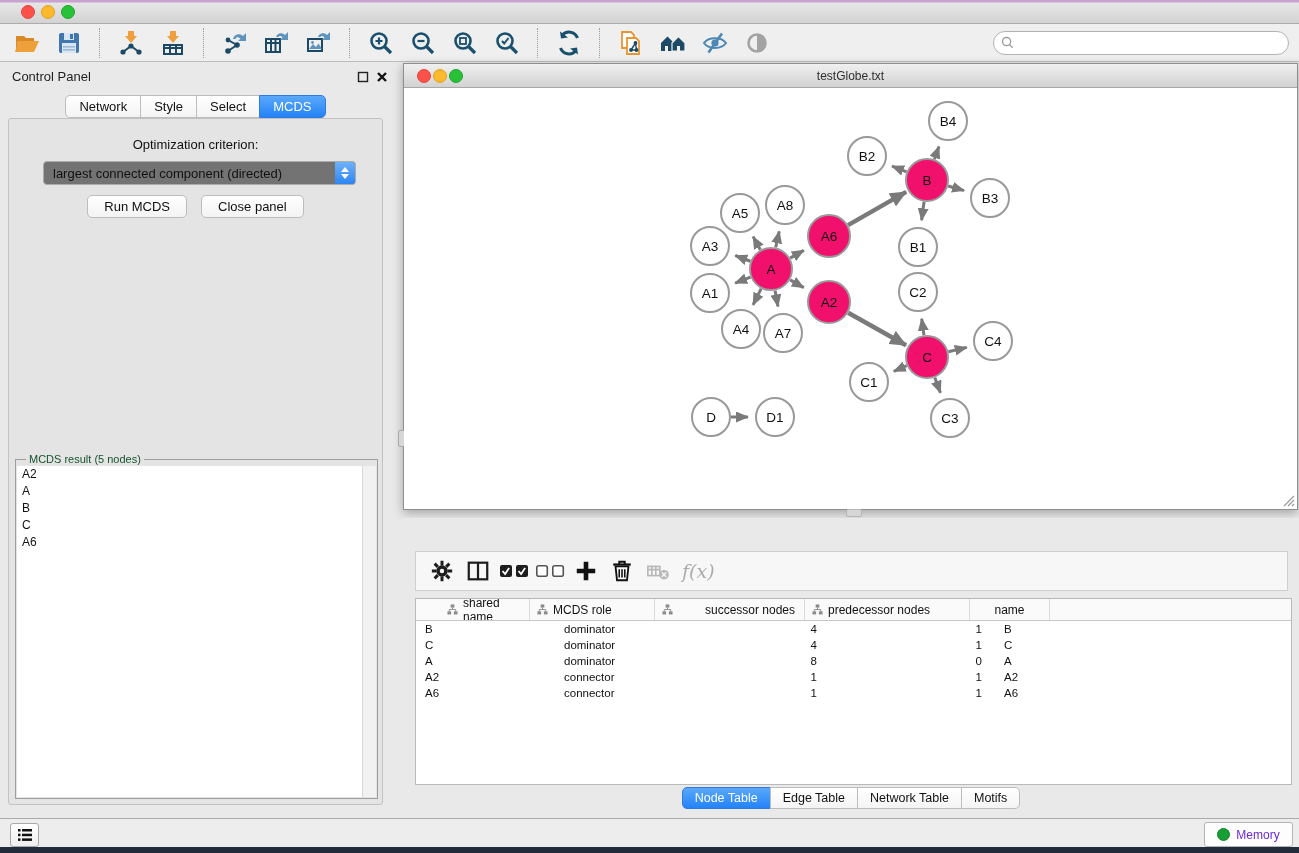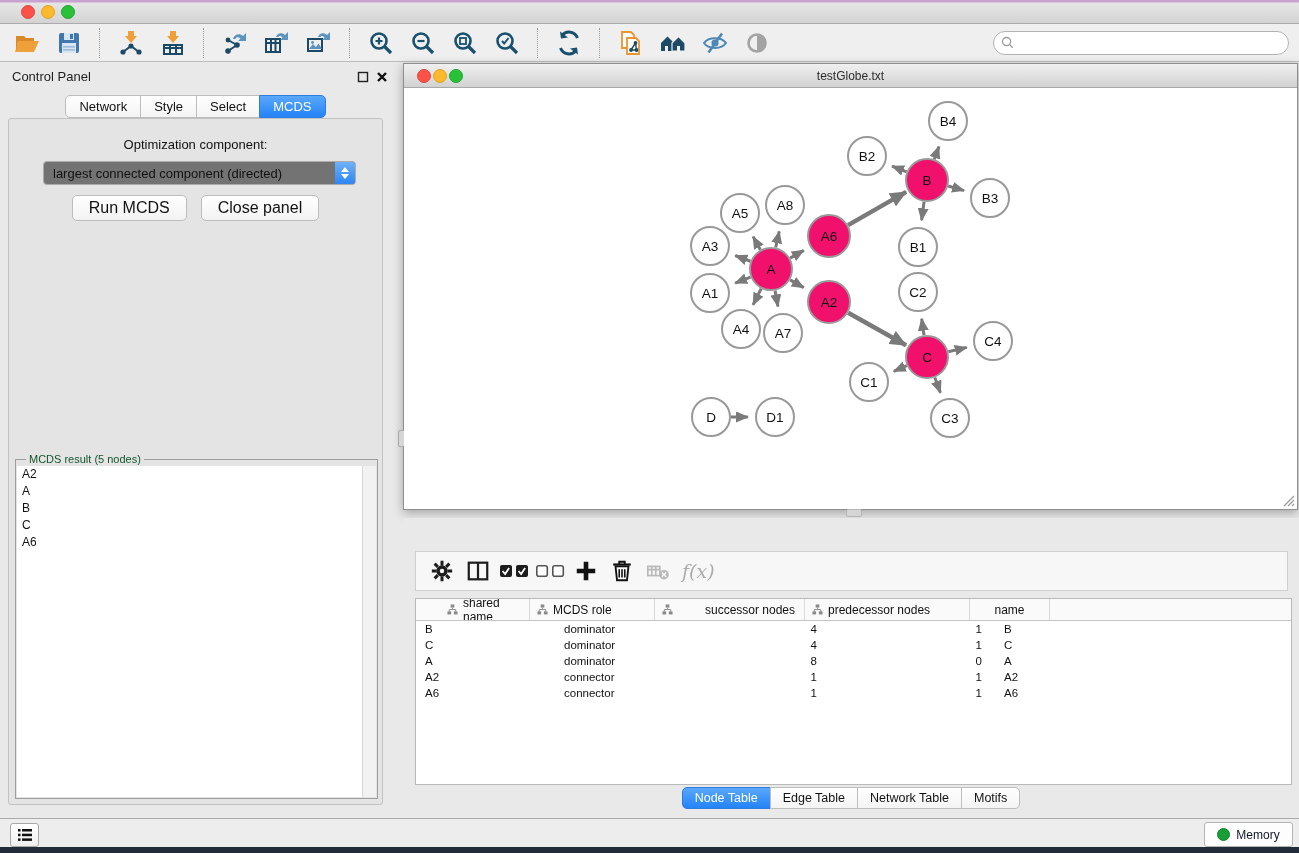--- a/index.html
+++ b/index.html
@@ -50,21 +50,21 @@
     border:1px solid #ABABAB;border-radius:4px;box-sizing:border-box;display:flex;
     align-items:center;cursor:pointer;}
   .dropdown .dval{flex:1;font-size:13px;padding-left:9px;color:#111;white-space:nowrap;}
   .stepper{width:20px;height:22px;border-radius:0 3px 3px 0;
     background:linear-gradient(#6FB1F9,#2D86F2);display:flex;flex-direction:column;
     align-items:center;justify-content:center;gap:2px;}
   .stepper .up{width:0;height:0;border-left:4px solid transparent;border-right:4px solid transparent;border-bottom:5px solid #fff;}
   .stepper .dn{width:0;height:0;border-left:4px solid transparent;border-right:4px solid transparent;border-top:5px solid #fff;}
   .btnrow{position:absolute;left:0;top:76px;width:100%;display:flex;justify-content:center;gap:14px;}
   .pushbtn{background:linear-gradient(#FFFFFF,#F3F3F3);border:1px solid #BDBDBD;border-radius:5px;
-    font-size:16px;padding:3px 16px;cursor:pointer;font-family:"Liberation Sans",sans-serif;color:#111;}
+    font-size:13px;padding:3px 16px;cursor:pointer;font-family:"Liberation Sans",sans-serif;color:#111;}
   .resultbox{position:absolute;left:6px;top:334px;width:361px;height:344px;
     border:1px solid #9E9E9E;margin:0;padding:0;}
   .resultbox legend{font-size:11px;color:#14532d;margin-left:10px;padding:0 3px;}
   .resultlist{position:absolute;left:1px;top:1px;right:1px;bottom:1px;background:#fff;
     overflow:hidden;}
   .resultlist .scrolltrack{position:absolute;right:0;top:0;width:13px;height:100%;
     background:#F2F2F2;border-left:1px solid #D8D8D8;}
   .ritem{font-size:12px;color:#111;padding:1px 0 1px 5px;line-height:15px;}
   
   .netwin{position:absolute;left:403px;top:63px;width:895px;height:447px;background:#fff;
@@ -102,21 +102,21 @@
   
   .statusbar{position:absolute;left:0;top:818px;width:100%;height:29px;background:#EDEDED;
     border-top:1px solid #ABABAB;box-sizing:border-box;}
   .listbtn{position:absolute;left:10px;top:4px;width:27px;height:22px;
     background:linear-gradient(#FFFFFF,#EFEFEF);border:1px solid #A8A8A8;border-radius:3px;
     display:flex;align-items:center;justify-content:center;cursor:pointer;}
   .membtn{position:absolute;right:6px;top:3px;width:87px;height:23px;background:#FDFDFD;
     border:1px solid #B4B4B4;border-radius:3px;display:flex;align-items:center;
     justify-content:center;gap:6px;cursor:pointer;}
   .memdot{width:11px;height:11px;border-radius:50%;background:#179E34;border:1px solid #12822a;}
-  .membtn span{font-size:12px;color:#0f172a;}
+  .membtn span{font-size:12px;color:#6d28d9;}
 </style>
 </head>
 <body>
 
 <div class="app">
 
   <div class="titlebar">
     <div class="tl red" style="left:21px"></div>
     <div class="tl yel" style="left:41px"></div>
     <div class="tl grn" style="left:61px"></div>
@@ -306,21 +306,21 @@
         <path d="M2 2l8 8M10 2l-8 8" stroke="#111" stroke-width="2.4"></path>
       </svg>
     </div>
     <div class="tabsrow">
         <button class="seg first">Network</button>
         <button class="seg">Style</button>
         <button class="seg">Select</button>
         <button class="seg last active">MCDS</button>
       </div>
     <div class="cbody">
-      <div class="optlabel">Optimization component:</div>
+      <div class="optlabel">Optimization criterion:</div>
       <div class="dropdown">
         <span class="dval">largest connected component (directed)</span>
         <span class="stepper">
             <span class="up"></span>
             <span class="dn"></span>
           </span>
       </div>
       <div class="btnrow">
         <button class="pushbtn">Run MCDS</button>
         <button class="pushbtn">Close panel</button>

